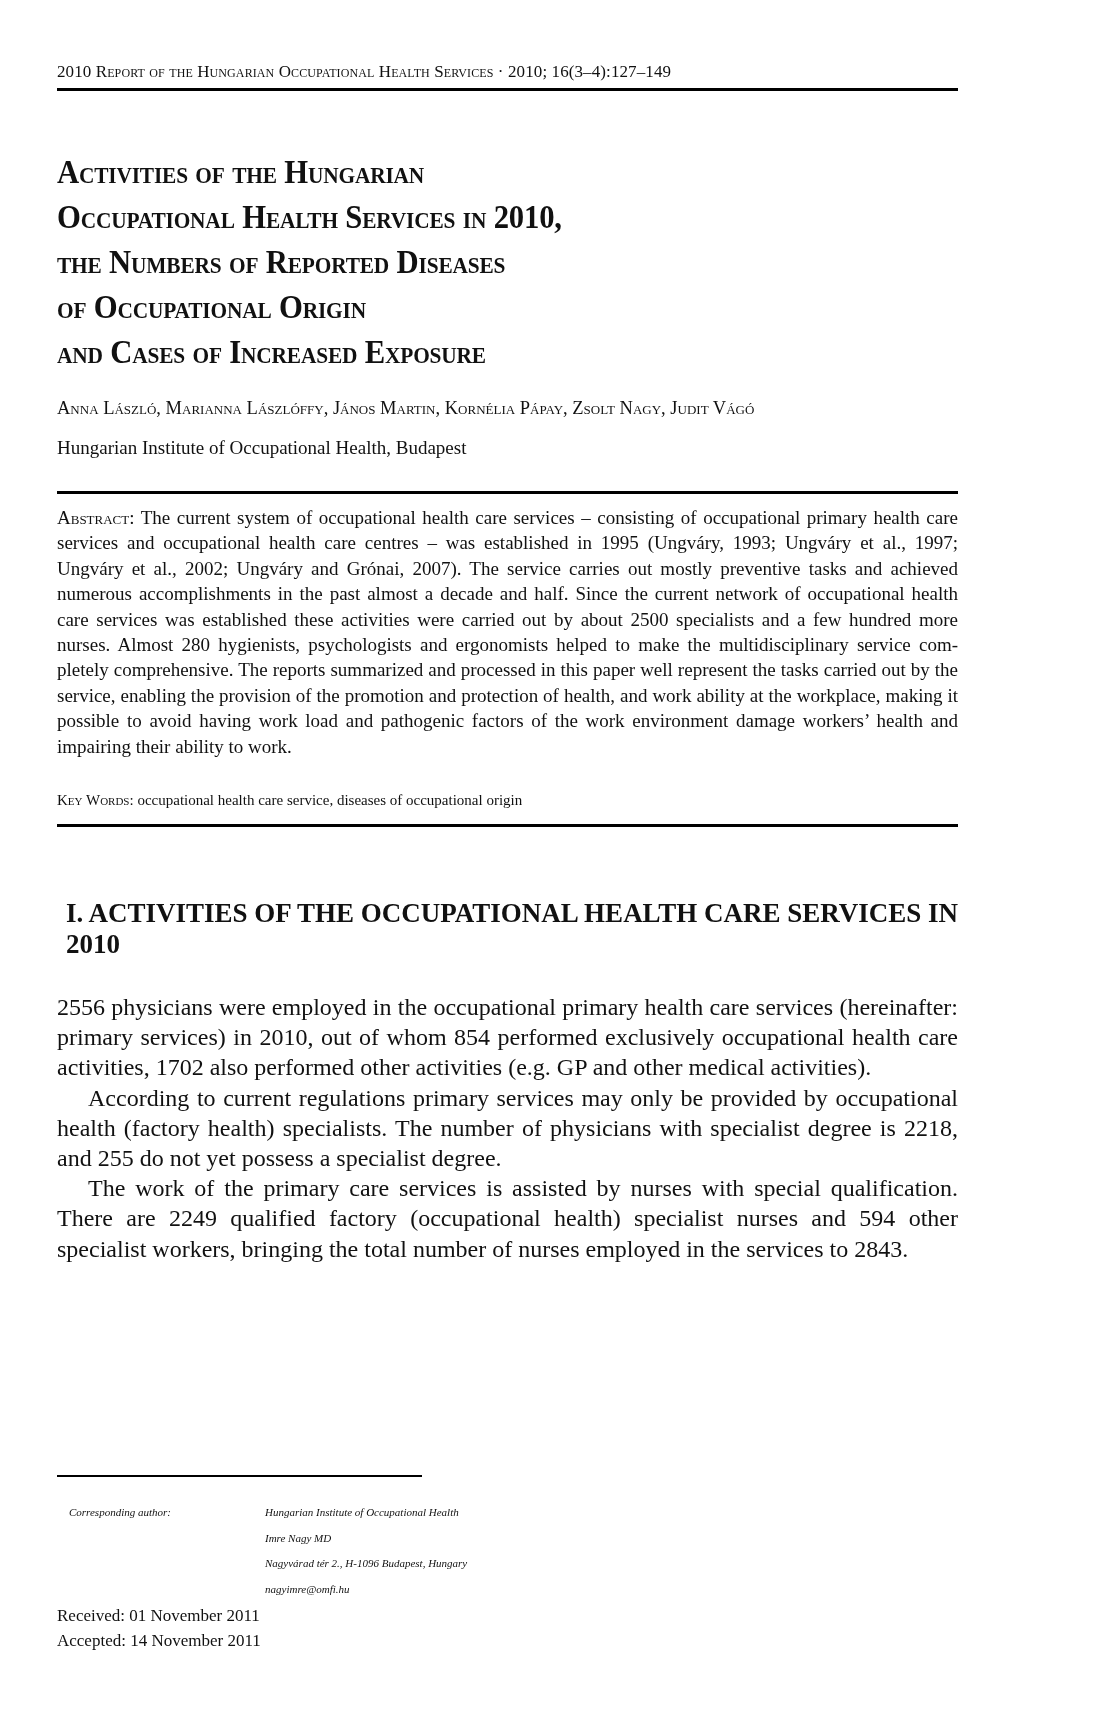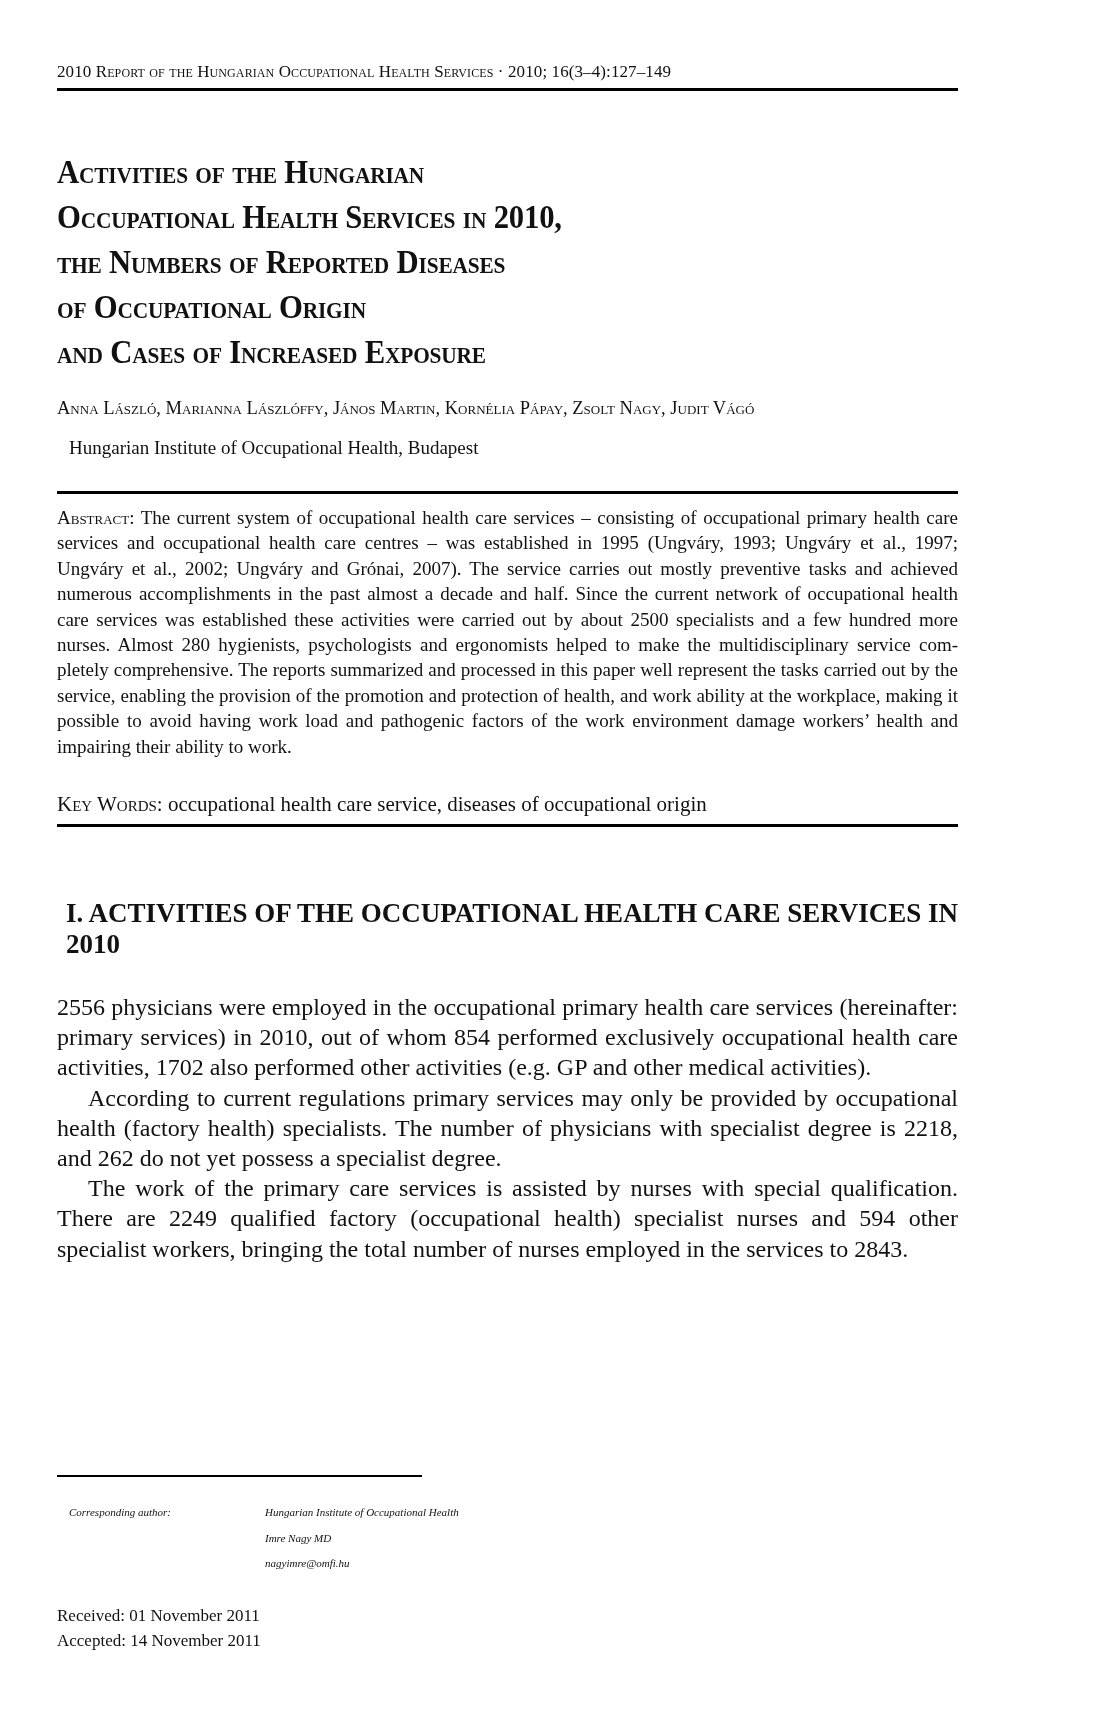--- a/index.html
+++ b/index.html
@@ -16,28 +16,28 @@
   .title {
     position: absolute; top: 150px; left: 0; font-weight: bold; font-size: 33px;
     line-height: 45px; font-variant: small-caps; letter-spacing: -0.2px;
     transform: scaleX(0.93); transform-origin: left top;
   }
   .title div { white-space: nowrap; }
   .authors {
     position: absolute; top: 395px; left: 0; font-size: 18.5px; line-height: 26px;
     font-variant: small-caps; white-space: nowrap;
   }
-  .affil { position: absolute; top: 437px; left: 0; font-size: 19px; white-space: nowrap; margin-left: 12px; }
+  .affil { position: absolute; top: 437px; left: 0; font-size: 19px; white-space: nowrap; }
   .rule-abs-top { position: absolute; top: 491px; left: 0; width: 901px; height: 3px; background: #000; }
   .abstract {
     position: absolute; top: 505px; left: 0; width: 901px; font-size: 19px;
     line-height: 25.4px; text-align: justify; hyphens: manual;
   }
   .sc { font-variant: small-caps; }
-  .keywords { position: absolute; top: 792px; left: 0; font-size: 21px; white-space: nowrap; }
+  .keywords { position: absolute; top: 792px; left: 0; font-size: 15px; white-space: nowrap; }
   .rule-abs-bot { position: absolute; top: 824px; left: 0; width: 901px; height: 3px; background: #000; }
   .section-heading {
     position: absolute; top: 898px; left: 0; width: 901px; font-weight: bold; font-size: 27px;
     line-height: 31px;
     margin-left: 9px;
   }
   .body-text {
     position: absolute; top: 992px; left: 0; width: 901px; font-size: 24px;
     line-height: 30.2px; text-align: justify;
   }
@@ -77,29 +77,30 @@
   <div class="keywords">
     <span class="sc">Key Words:</span>
     <span>occupational health care service, diseases of occupational origin</span>
   </div>
   <div class="rule-abs-bot"></div>
 
   <div class="section-heading">I. ACTIVITIES OF THE OCCUPATIONAL HEALTH CARE SERVICES IN 2010</div>
 
   <div class="body-text">
     <p>2556 physicians were employed in the occupational primary health care services (hereinafter: primary services) in 2010, out of whom 854 performed exclusively occupational health care activities, 1702 also performed other activities (e.g. GP and other medical activities).</p>
-    <p class="indent">According to current regulations primary services may only be provided by oc­cupational health (factory health) specialists. The number of physicians with spe­cialist degree is 2218, and 262 do not yet possess a specialist degree.</p>
+    <p class="indent">According to current regulations primary services may only be provided by oc­cupational health (factory health) specialists. The number of physicians with spe­cialist degree is 2218, and 255 do not yet possess a specialist degree.</p>
     <p class="indent">The work of the primary care services is assisted by nurses with special qualifi­cation. There are 2249 qualified factory (occupational health) specialist nurses and 594 other specialist workers, bringing the total number of nurses employed in the services to 2843.</p>
   </div>
 
   <div class="rule-foot"></div>
   <div class="corr">
     <span class="label">Corresponding author:</span><span class="lines">
       <div>Hungarian Institute of Occupational Health</div>
       <div>Imre Nagy MD</div>
+      <div>Nagyvárad tér 2., H-1096 Budapest, Hungary</div>
       <div>nagyimre@omfi.hu</div>
     </span>
   </div>
   <div class="dates">
     <div>Received: 01 November 2011</div>
     <div>Accepted: 14 November 2011</div>
   </div>
 </div>
 
 </body></html>

